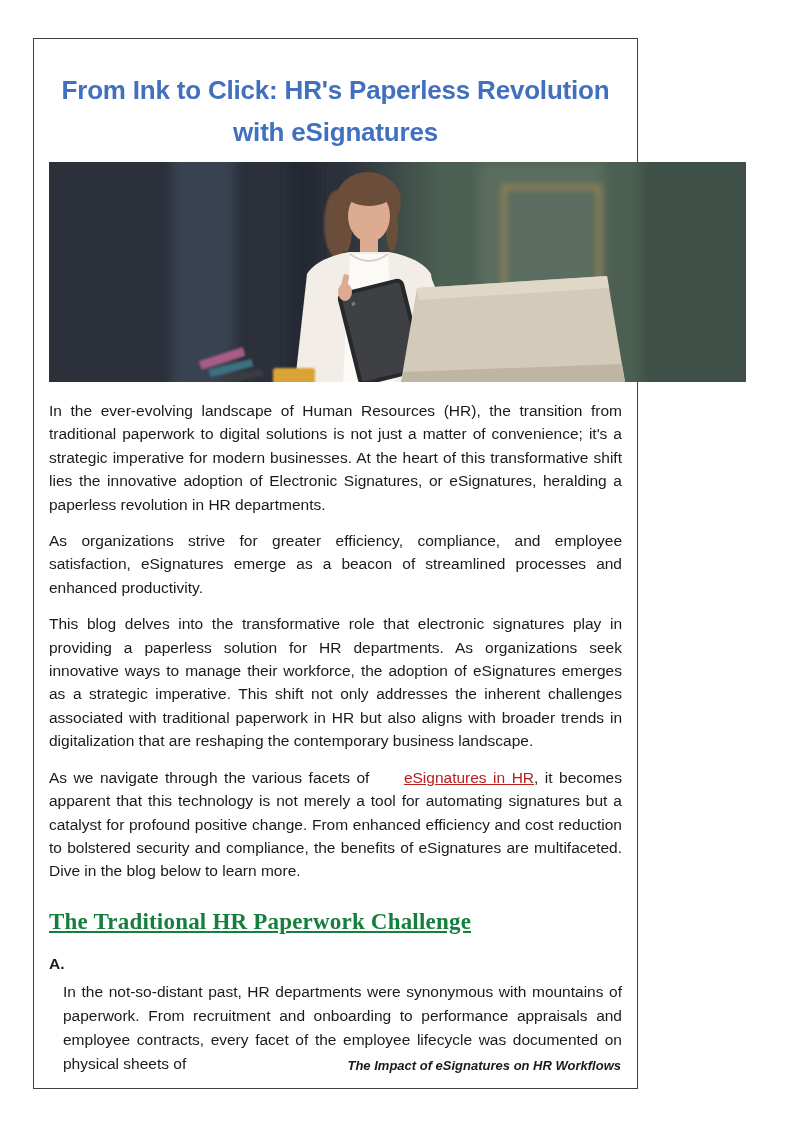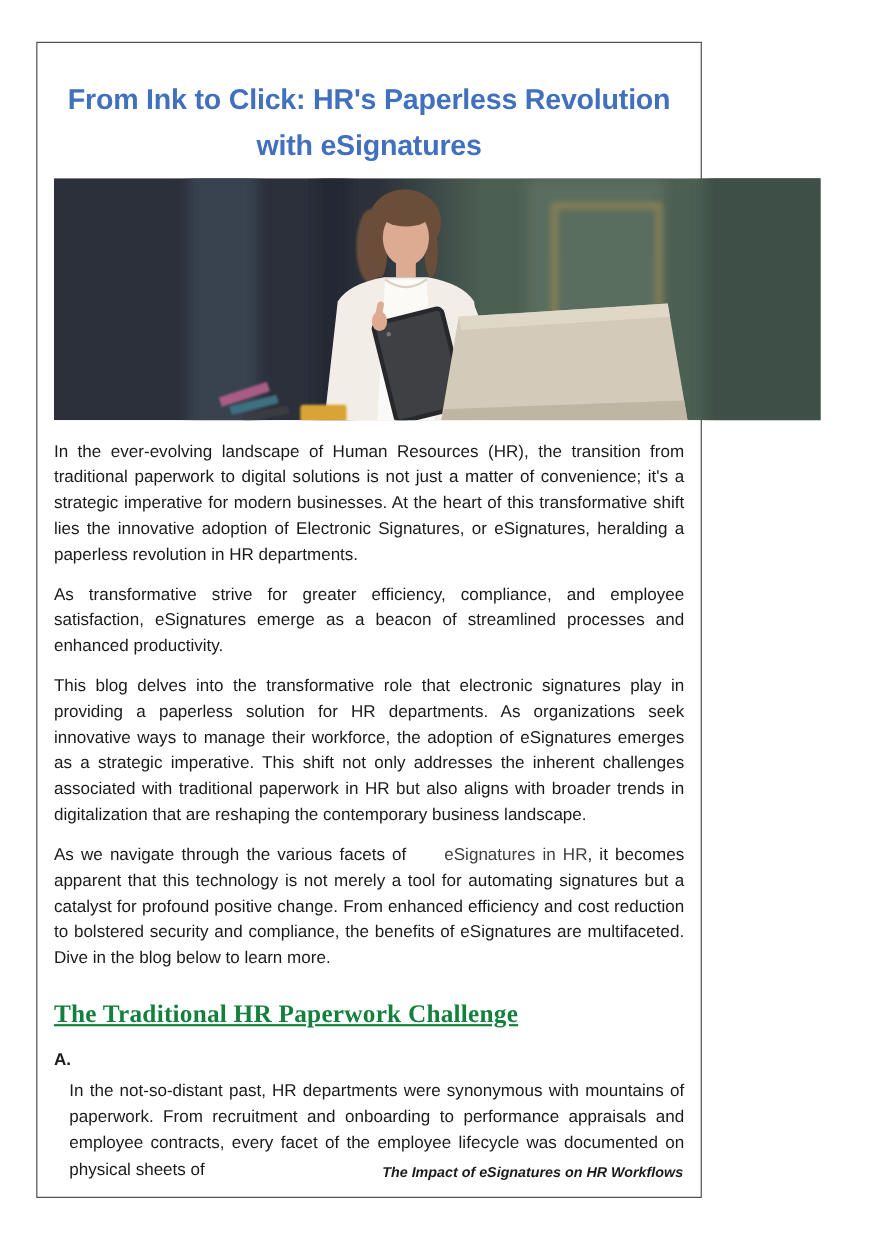--- a/index.html
+++ b/index.html
@@ -36,21 +36,22 @@
   }
   .hero svg { display: block; }
   p.body-par {
     font-size: 15.5px;
     line-height: 23.4px;
     color: #1a1a1a;
     text-align: justify;
     margin: 0 0 13px 0;
   }
   a.doc-link {
-    color: #404040;
+    color: #b91c1c;
+    text-decoration: underline;
     cursor: pointer;
     margin-left: 28px;
   }
   h2.section-heading {
     font-family: "Liberation Serif", serif;
     font-size: 23px;
     font-weight: bold;
     color: #15803d;
     margin: 26px 0 17px 0;
     letter-spacing: 0.2px;
@@ -154,21 +155,21 @@
             <rect x="160" y="202" width="44" height="8" transform="rotate(-14 182 206)" fill="#3E6F80"></rect>
             <rect x="172" y="210" width="42" height="8" transform="rotate(-10 193 214)" fill="#3A3A42"></rect>
           </g>
           <rect x="224" y="206" width="42" height="16" rx="3" filter="url(#b1)" fill="#D9A335"></rect>
         </g>
       </svg>
     </div>
 
     <p class="body-par">In the ever-evolving landscape of Human Resources (HR), the transition from traditional paperwork to digital solutions is not just a matter of convenience; it's a strategic imperative for modern businesses. At the heart of this transformative shift lies the innovative adoption of Electronic Signatures, or eSignatures, heralding a paperless revolution in HR departments.</p>
 
-    <p class="body-par">As transformative strive for greater efficiency, compliance, and employee satisfaction, eSignatures emerge as a beacon of streamlined processes and enhanced productivity.</p>
+    <p class="body-par">As organizations strive for greater efficiency, compliance, and employee satisfaction, eSignatures emerge as a beacon of streamlined processes and enhanced productivity.</p>
 
     <p class="body-par">This blog delves into the transformative role that electronic signatures play in providing a paperless solution for HR departments. As organizations seek innovative ways to manage their workforce, the adoption of eSignatures emerges as a strategic imperative. This shift not only addresses the inherent challenges associated with traditional paperwork in HR but also aligns with broader trends in digitalization that are reshaping the contemporary business landscape.</p>
 
     <p class="body-par"><span>As we navigate through the various facets of </span><a class="doc-link">eSignatures in HR</a><span>, it becomes apparent that this technology is not merely a tool for automating signatures but a catalyst for profound positive change. From enhanced efficiency and cost reduction to bolstered security and compliance, the benefits of eSignatures are multifaceted. Dive in the blog below to learn more.</span></p>
 
     <h2 class="section-heading">The Traditional HR Paperwork Challenge</h2>
 
     <div class="item">
       <div class="item-head">
         <span class="item-label">A.</span>

